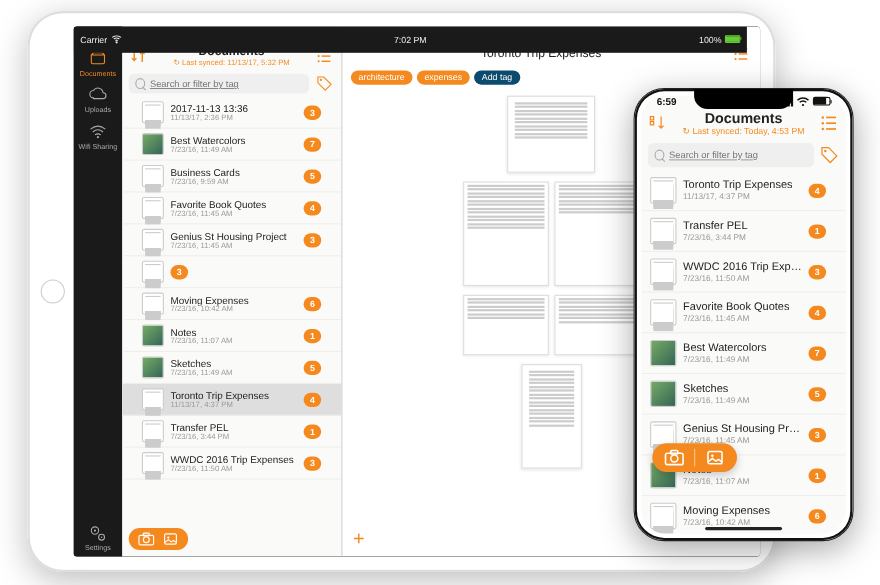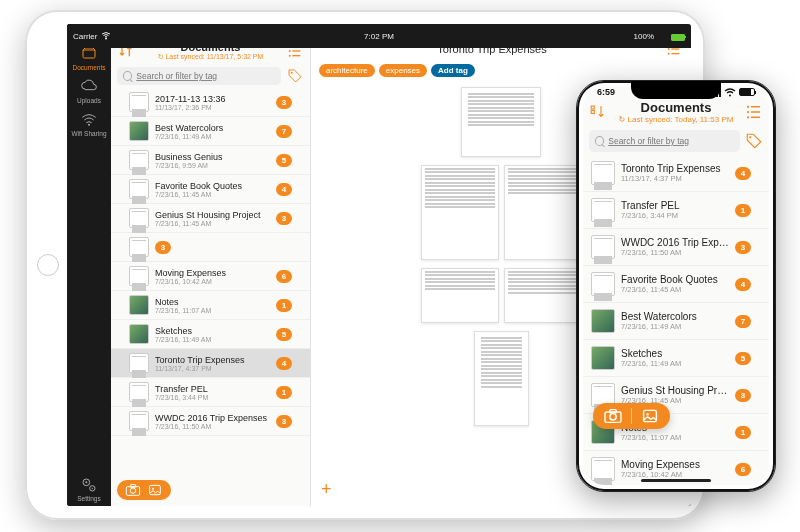--- a/index.html
+++ b/index.html
@@ -6,23 +6,23 @@
   body { background: #fff; width: 800px; height: 532px; position: relative; overflow: hidden; }
 
   
   .ipad {
     position: absolute; left: 25px; top: 10px; width: 680px; height: 510px;
     background: #fff; border-radius: 32px; box-shadow: 0 8px 30px rgba(0,0,0,.25), inset 0 0 0 2px #ddd;
   }
   .ipad-home { position: absolute; left: 12px; top: 50%; transform: translateY(-50%); width: 22px; height: 22px; border: 1.5px solid #ccc; border-radius: 50%; }
   .ipad-screen { position: absolute; left: 42px; top: 14px; right: 14px; bottom: 14px; background: #000; border-radius: 3px; display: flex; overflow: hidden; }
 
-  .ipad-status { position: absolute; top: 0; left: 0; right: 0; height: 14px; color: #eee; font-size: 8px; display: flex; align-items: center; padding: 12px 6px; background: #1a1a1a; z-index: 5; }
+  .ipad-status { position: absolute; top: 0; left: 0; right: 12px; height: 14px; color: #eee; font-size: 8px; display: flex; align-items: center; padding: 12px 6px; background: #1a1a1a; z-index: 5; }
   .ipad-status .center { position: absolute; left: 50%; transform: translateX(-50%); text-align: center; }
-  .ipad-status .right { margin-left: auto; display: flex; align-items: flex-end; gap: 17px; }
+  .ipad-status .right { margin-left: auto; display: flex; align-items: flex-start; gap: 3px; }
   .battery-icon { width: 14px; height: 7px; border: 1px solid #6c3; border-radius: 1px; position: relative; }
   .battery-icon::after { content: ''; position: absolute; right: -2px; top: 1.5px; width: 1px; height: 2px; background: #6c3; }
   .battery-icon span { display: block; height: 100%; background: #6c3; }
 
   .ipad-sidebar { width: 44px; background: #1a1a1a; padding-top: 18px; display: flex; flex-direction: column; align-items: center; gap: 10px; }
   .side-item { width: 44px; display: flex; flex-direction: column; align-items: center; gap: 2px; padding: 4px 0; color: #aaa; font-size: 6.5px; }
   .side-item.active { color: #f48a1f; }
   .side-ico { width: 20px; height: 16px; }
   .side-spacer { flex: 1; }
 
@@ -53,21 +53,21 @@
 
   .doc-footer { padding: 6px; display: flex; align-items: center; }
   .pill { background: #f48a1f; border-radius: 12px; padding: 3px 8px; display: flex; gap: 6px; align-items: center; }
   .pill-ico { width: 16px; height: 14px; }
 
   .content-panel { flex: 1; background: #fff; padding-top: 14px; display: flex; flex-direction: column; }
   .content-header { display: flex; align-items: center; padding: 2px 8px; }
   .content-title { flex: 1; text-align: center; font-size: 11px; color: #222; }
   .tag-row { display: flex; gap: 4px; padding: 4px 8px; }
   .tag { background: #f48a1f; color: #fff; font-size: 8px; padding: 2px 7px; border-radius: 8px; }
-  .tag.add { background: #0369a1; color: #fff; font-weight: bold; }
+  .tag.add { background: #0c4a6e; color: #fff; }
   .receipts { flex: 1; display: flex; flex-direction: column; align-items: center; gap: 8px; padding: 6px 0; overflow: hidden; }
   .receipt { width: 80px; background: #fff; border: 1px solid #ddd; box-shadow: 0 1px 3px rgba(0,0,0,.1); padding: 3px; }
   .receipt.double { width: 160px; display: flex; gap: 5px; padding: 0; border: 0; box-shadow: none; }
   .receipt.double > div { flex: 1; background: #fff; border: 1px solid #ddd; box-shadow: 0 1px 3px rgba(0,0,0,.1); }
   .rl { height: 2px; background: #ccc; margin: 1.5px 3px; }
   .content-footer { padding: 6px 10px; display: flex; }
   .plus { color: #f48a1f; font-size: 18px; }
 
   
   .iphone {
@@ -205,21 +205,21 @@
       <div class="thumb green"></div>
       <div class="doc-txt">
         <div class="doc-title">Best Watercolors</div>
         <div class="doc-date">7/23/16, 11:49 AM</div>
       </div>
       <div class="badge">7</div>
           </div>
           <div class="doc-row">
       <div class="thumb paper"></div>
       <div class="doc-txt">
-        <div class="doc-title">Business Genius</div>
+        <div class="doc-title">Business Cards</div>
         <div class="doc-date">7/23/16, 9:59 AM</div>
       </div>
       <div class="badge">5</div>
           </div>
           <div class="doc-row">
       <div class="thumb paper"></div>
       <div class="doc-txt">
         <div class="doc-title">Favorite Book Quotes</div>
         <div class="doc-date">7/23/16, 11:45 AM</div>
       </div>
@@ -431,21 +431,21 @@
       <div class="doc-header">
         <div class="hdr-ico">
           <svg width="18" height="18" viewBox="0 0 24 24">
               <rect x="3" y="4" width="4" height="4" fill="none" stroke="#f48a1f" stroke-width="1.5"></rect>
               <rect x="3" y="10" width="4" height="4" fill="none" stroke="#f48a1f" stroke-width="1.5"></rect>
               <path d="M16 4v14M13 15l3 3 3-3" stroke="#f48a1f" stroke-width="1.5" fill="none"></path>
             </svg>
         </div>
         <div class="hdr-center">
           <div class="hdr-title">Documents</div>
-          <div class="hdr-sync">↻ <span>Last synced: Today, 11:53 PM</span></div>
+          <div class="hdr-sync">↻ <span>Last synced: Today, 4:53 PM</span></div>
         </div>
         <div class="hdr-ico">
           <svg width="18" height="18" viewBox="0 0 24 24">
               <circle cx="4" cy="5" r="1.5" fill="#f48a1f"></circle>
               <rect x="8" y="4" width="12" height="2" fill="#f48a1f"></rect>
               <circle cx="4" cy="12" r="1.5" fill="#f48a1f"></circle>
               <rect x="8" y="11" width="12" height="2" fill="#f48a1f"></rect>
               <circle cx="4" cy="19" r="1.5" fill="#f48a1f"></circle>
               <rect x="8" y="18" width="12" height="2" fill="#f48a1f"></rect>
             </svg>

